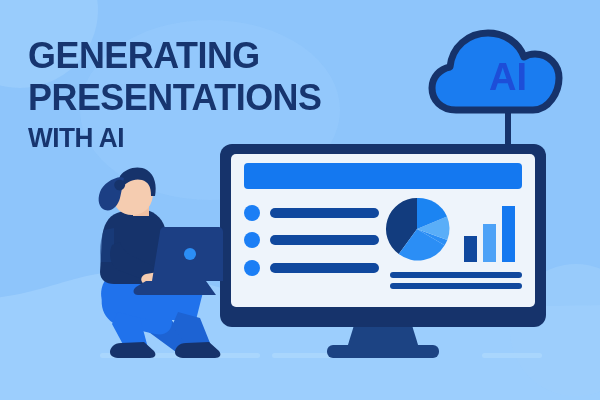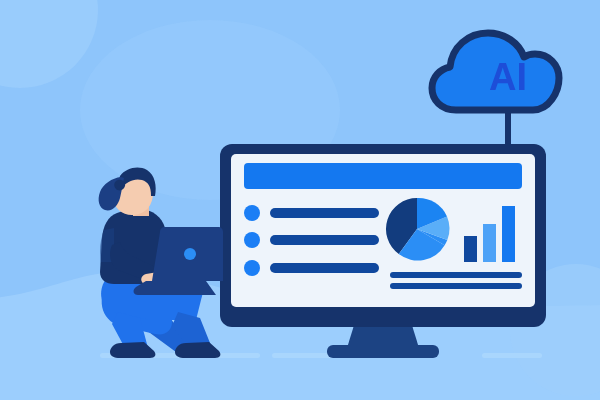--- a/index.html
+++ b/index.html
@@ -81,20 +81,25 @@
 
     <path d="M -40 400 L -40 300 C 30 300 60 278 110 272 C 170 265 230 296 300 305 C 380 315 470 305 640 305 L 640 400 Z" fill="#a4d3fd" opacity="0.65"></path>
 
     <circle cx="576" cy="330" r="66" fill="#9ecefc" opacity="0.6"></circle>
 
     <rect x="100" y="353" width="160" height="5" rx="2.5" fill="#a9d6fd"></rect>
     <rect x="272" y="353" width="90" height="5" rx="2.5" fill="#a9d6fd"></rect>
     <rect x="482" y="353" width="60" height="5" rx="2.5" fill="#a9d6fd"></rect>
   </svg>
 
+  <div id="headline">
+    <span class="hl-line hl-big">GENERATING</span>
+    <span class="hl-line hl-big">PRESENTATIONS</span>
+    <span class="hl-line hl-small">WITH AI</span>
+  </div>
 
   <svg class="layer" viewBox="0 0 600 400" width="600" height="400" xmlns="http://www.w3.org/2000/svg">
 
     <rect x="505" y="108" width="6" height="48" fill="#16336b"></rect>
 
     <rect x="327" y="345" width="112" height="13" rx="6" fill="#1c4383"></rect>
 
     <path d="M 355 322 L 411 322 L 419 348 L 347 348 Z" fill="#1c4383"></path>
 
     <rect x="220" y="144" width="326" height="183" rx="12" fill="#16336b"></rect>

